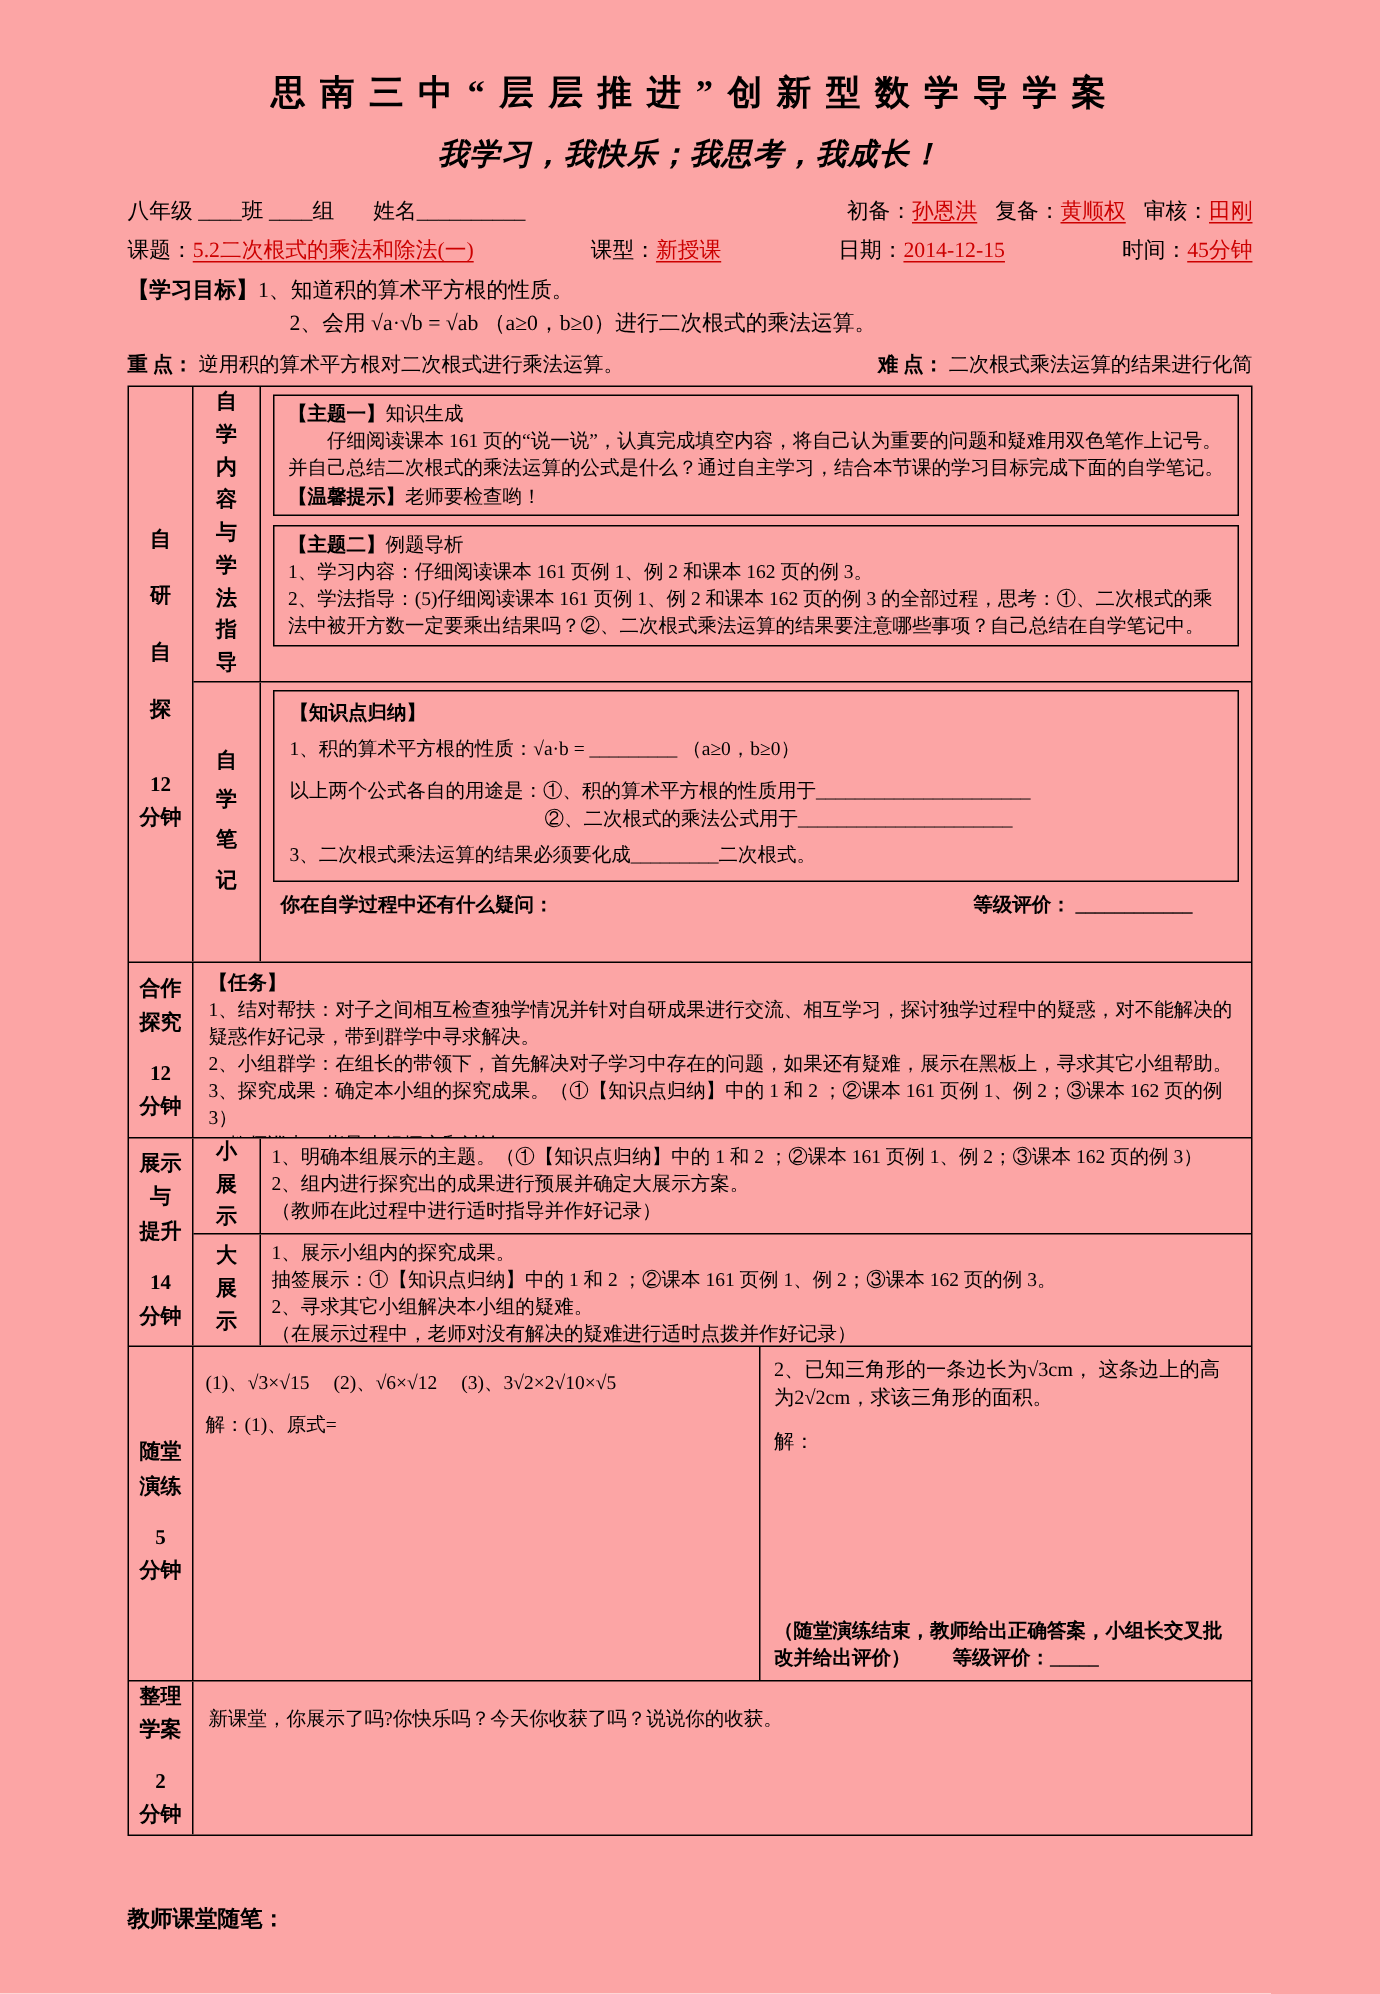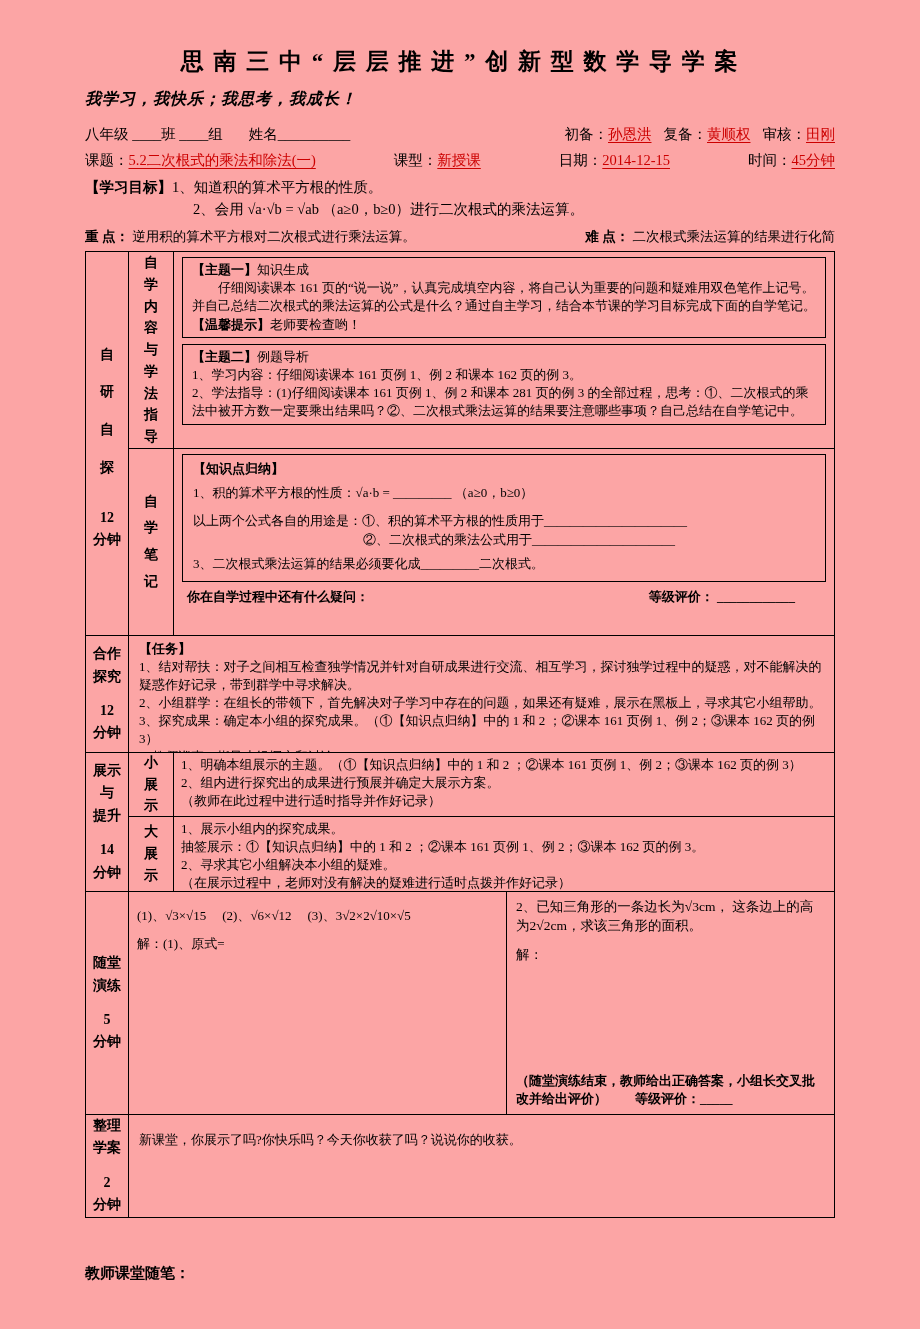--- a/index.html
+++ b/index.html
@@ -5,21 +5,21 @@
   * { box-sizing: border-box; }
   html,body { margin:0; padding:0; background:#fff; }
   .page {
     width:920px; height:1329px; padding:46px 85px 0;
     font-family:"Liberation Serif","DejaVu Serif",serif;
     color:#000; overflow:hidden; position:relative; background:#fca5a5;
   }
   .b { font-weight:bold; }
   .ru { color:#cc0000; text-decoration:underline; text-underline-offset:3px; }
   .title { font-size:23px; font-weight:bold; text-align:center; letter-spacing:2px; white-space:nowrap; }
-  .motto { margin-top:12px; font-size:16px; font-weight:bold; font-style:italic; letter-spacing:1px; }
+  .motto { margin-top:12px; font-size:20px; font-weight:bold; font-style:italic; text-align:center; letter-spacing:1px; }
   .info1 { margin-top:15px; font-size:14.5px; display:flex; align-items:baseline; }
   .info1 .name { margin-left:26px; }
   .rgt { margin-left:auto; display:flex; align-items:baseline; }
   .rgt .lbl { margin-left:12px; }
   .info2 { margin-top:7px; font-size:14.5px; display:flex; justify-content:space-between; }
   .goals { margin-top:8px; font-size:14.5px; }
   .goal2 { padding-left:108px; margin-top:3px; }
   .points { margin-top:9px; font-size:13.5px; display:flex; justify-content:space-between; }
 
   .doc-table { margin-top:5px; border:1.5px solid #000; font-size:13px; line-height:1.4; }
@@ -124,21 +124,21 @@
 导</div>
           <div class="cell content">
             <div class="inner-box">
               <div><span class="b">【主题一】</span><span>知识生成</span></div>
               <div class="indent">仔细阅读课本 161 页的“说一说”，认真完成填空内容，将自己认为重要的问题和疑难用双色笔作上记号。并自己总结二次根式的乘法运算的公式是什么？通过自主学习，结合本节课的学习目标完成下面的自学笔记。</div>
               <div><span class="b">【温馨提示】</span><span>老师要检查哟！</span></div>
             </div>
             <div class="inner-box">
               <div><span class="b">【主题二】</span><span>例题导析</span></div>
               <div>1、学习内容：仔细阅读课本 161 页例 1、例 2 和课本 162 页的例 3。</div>
-              <div>2、学法指导：(1)仔细阅读课本 161 页例 1、例 2 和课本 281 页的例 3 的全部过程，思考：①、二次根式的乘法中被开方数一定要乘出结果吗？②、二次根式乘法运算的结果要注意哪些事项？自己总结在自学笔记中。</div>
+              <div>2、学法指导：(5)仔细阅读课本 161 页例 1、例 2 和课本 162 页的例 3 的全部过程，思考：①、二次根式的乘法中被开方数一定要乘出结果吗？②、二次根式乘法运算的结果要注意哪些事项？自己总结在自学笔记中。</div>
             </div>
           </div>
         </div>
         <div class="sub h-r1b">
           <div class="cell col2 col2-notes">自
 学
 笔
 记</div>
           <div class="cell content">
             <div class="inner-box notes-box">

